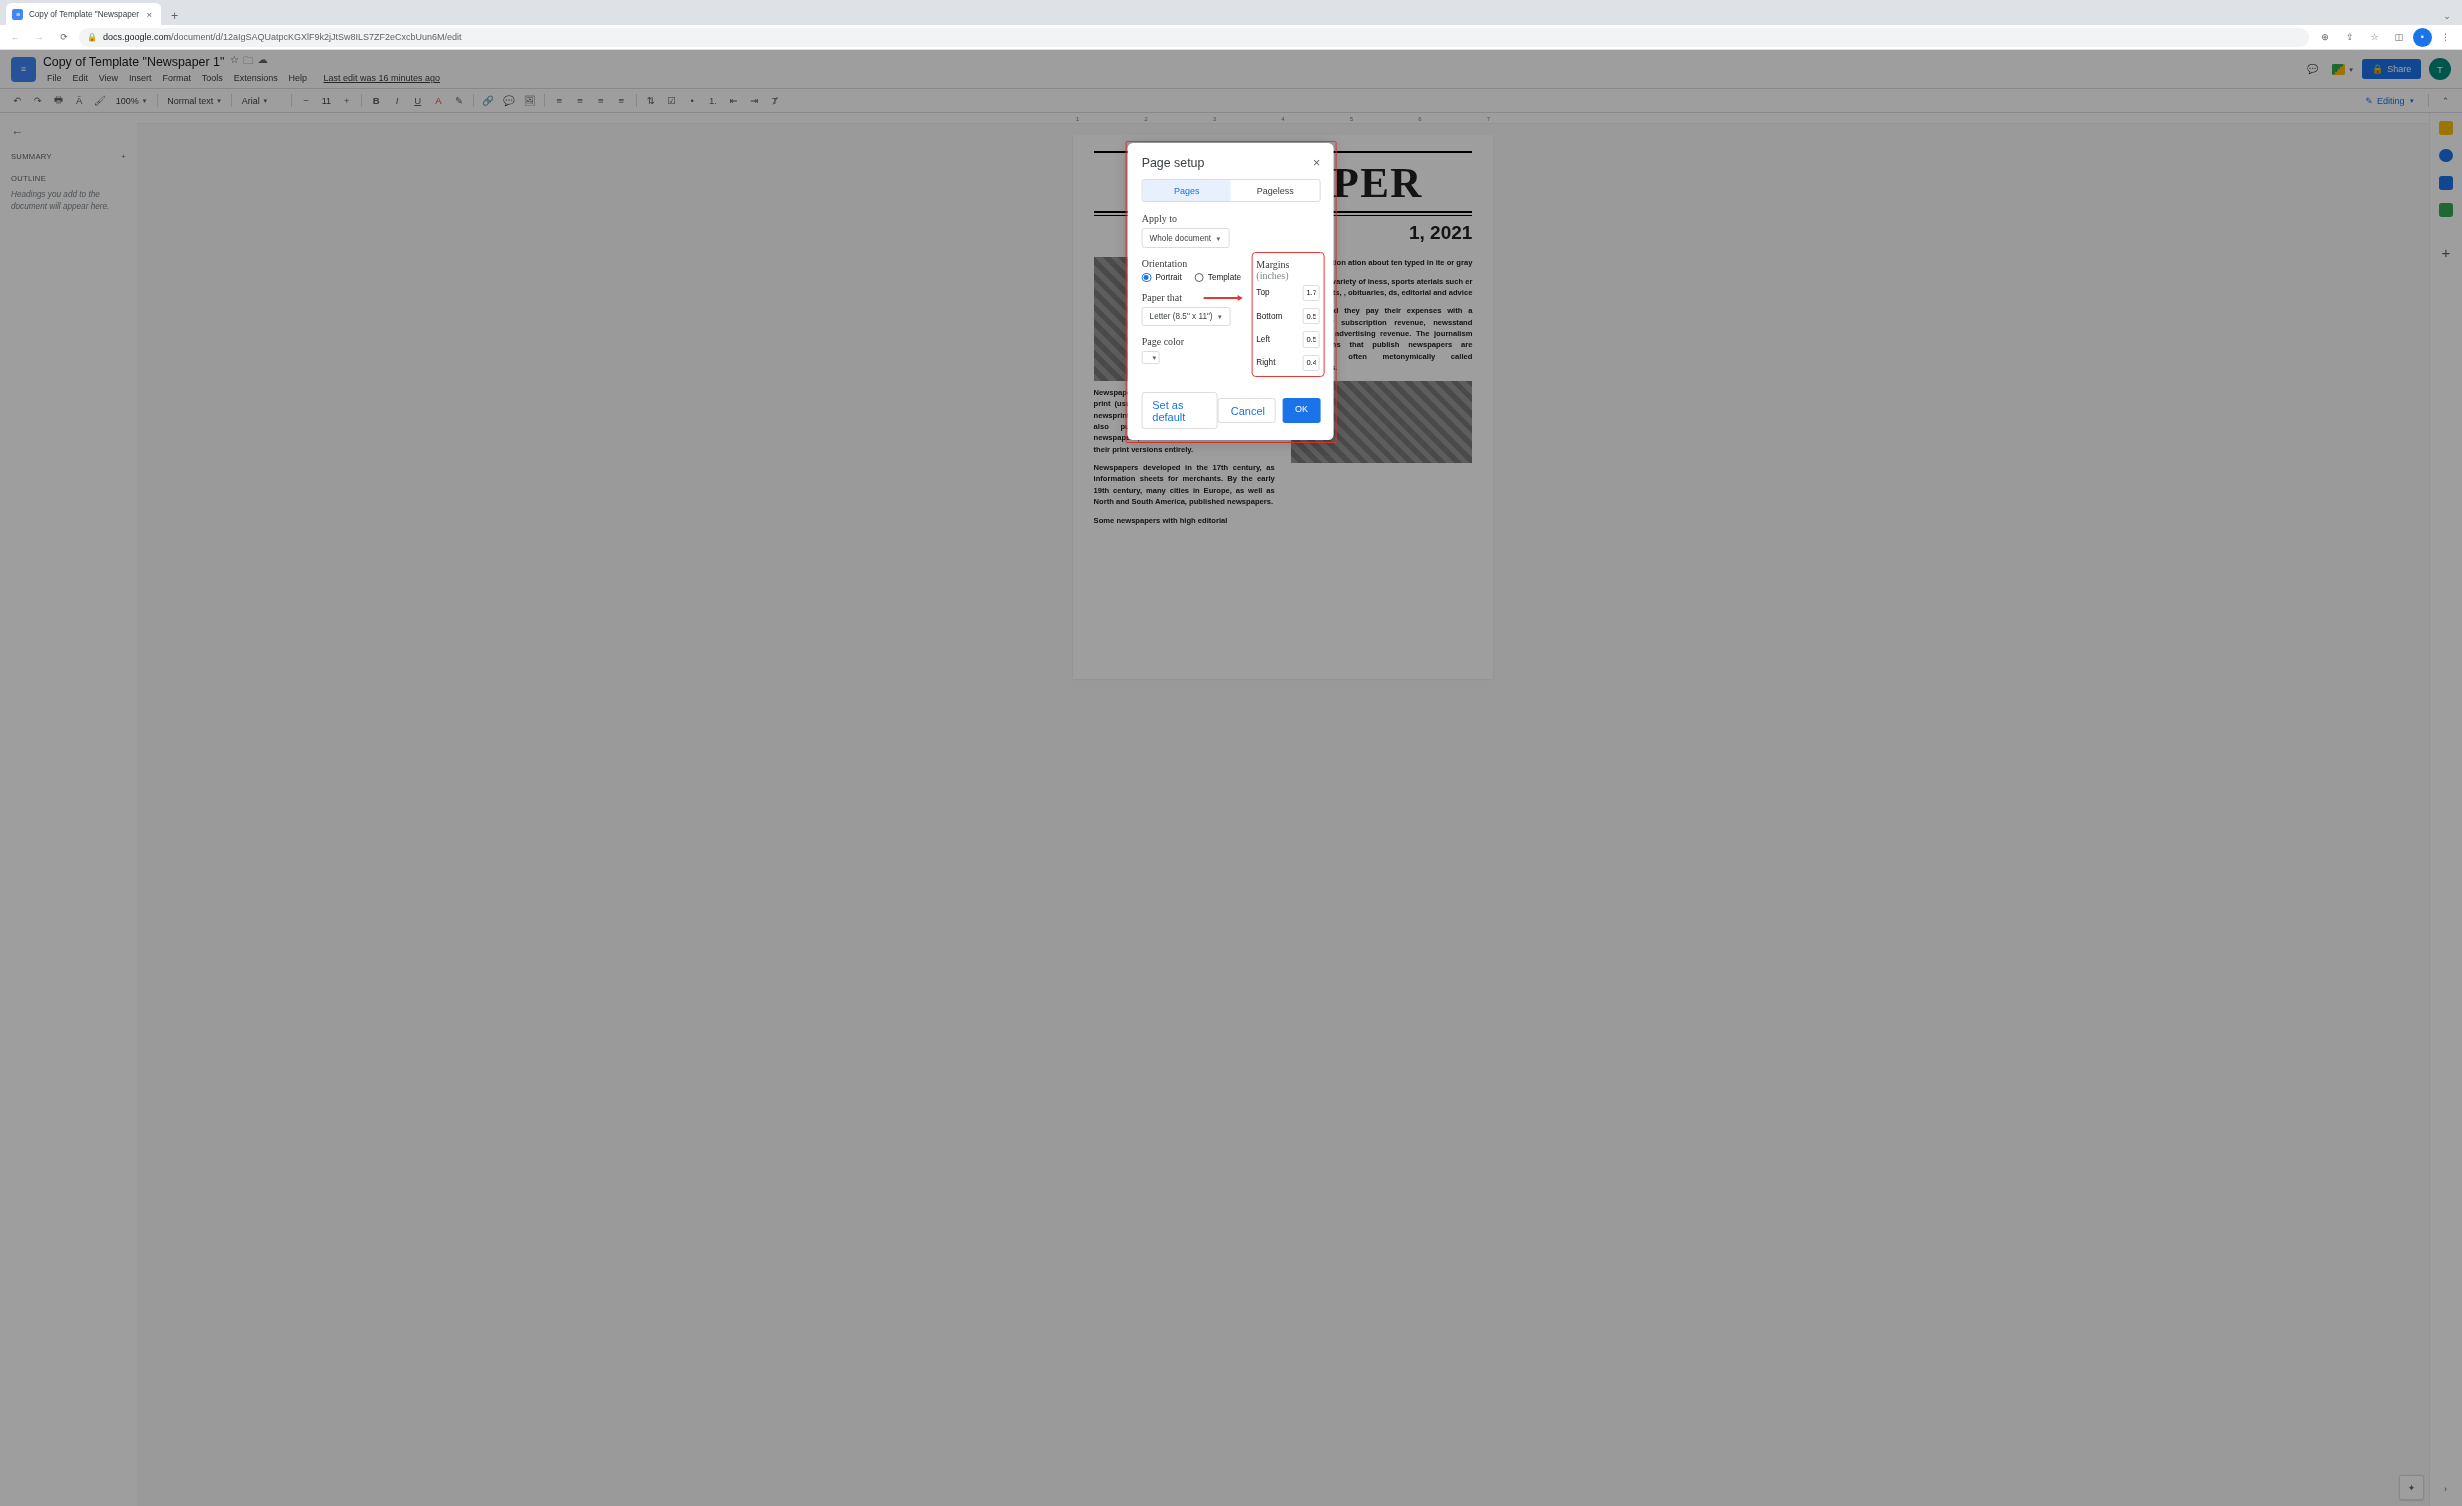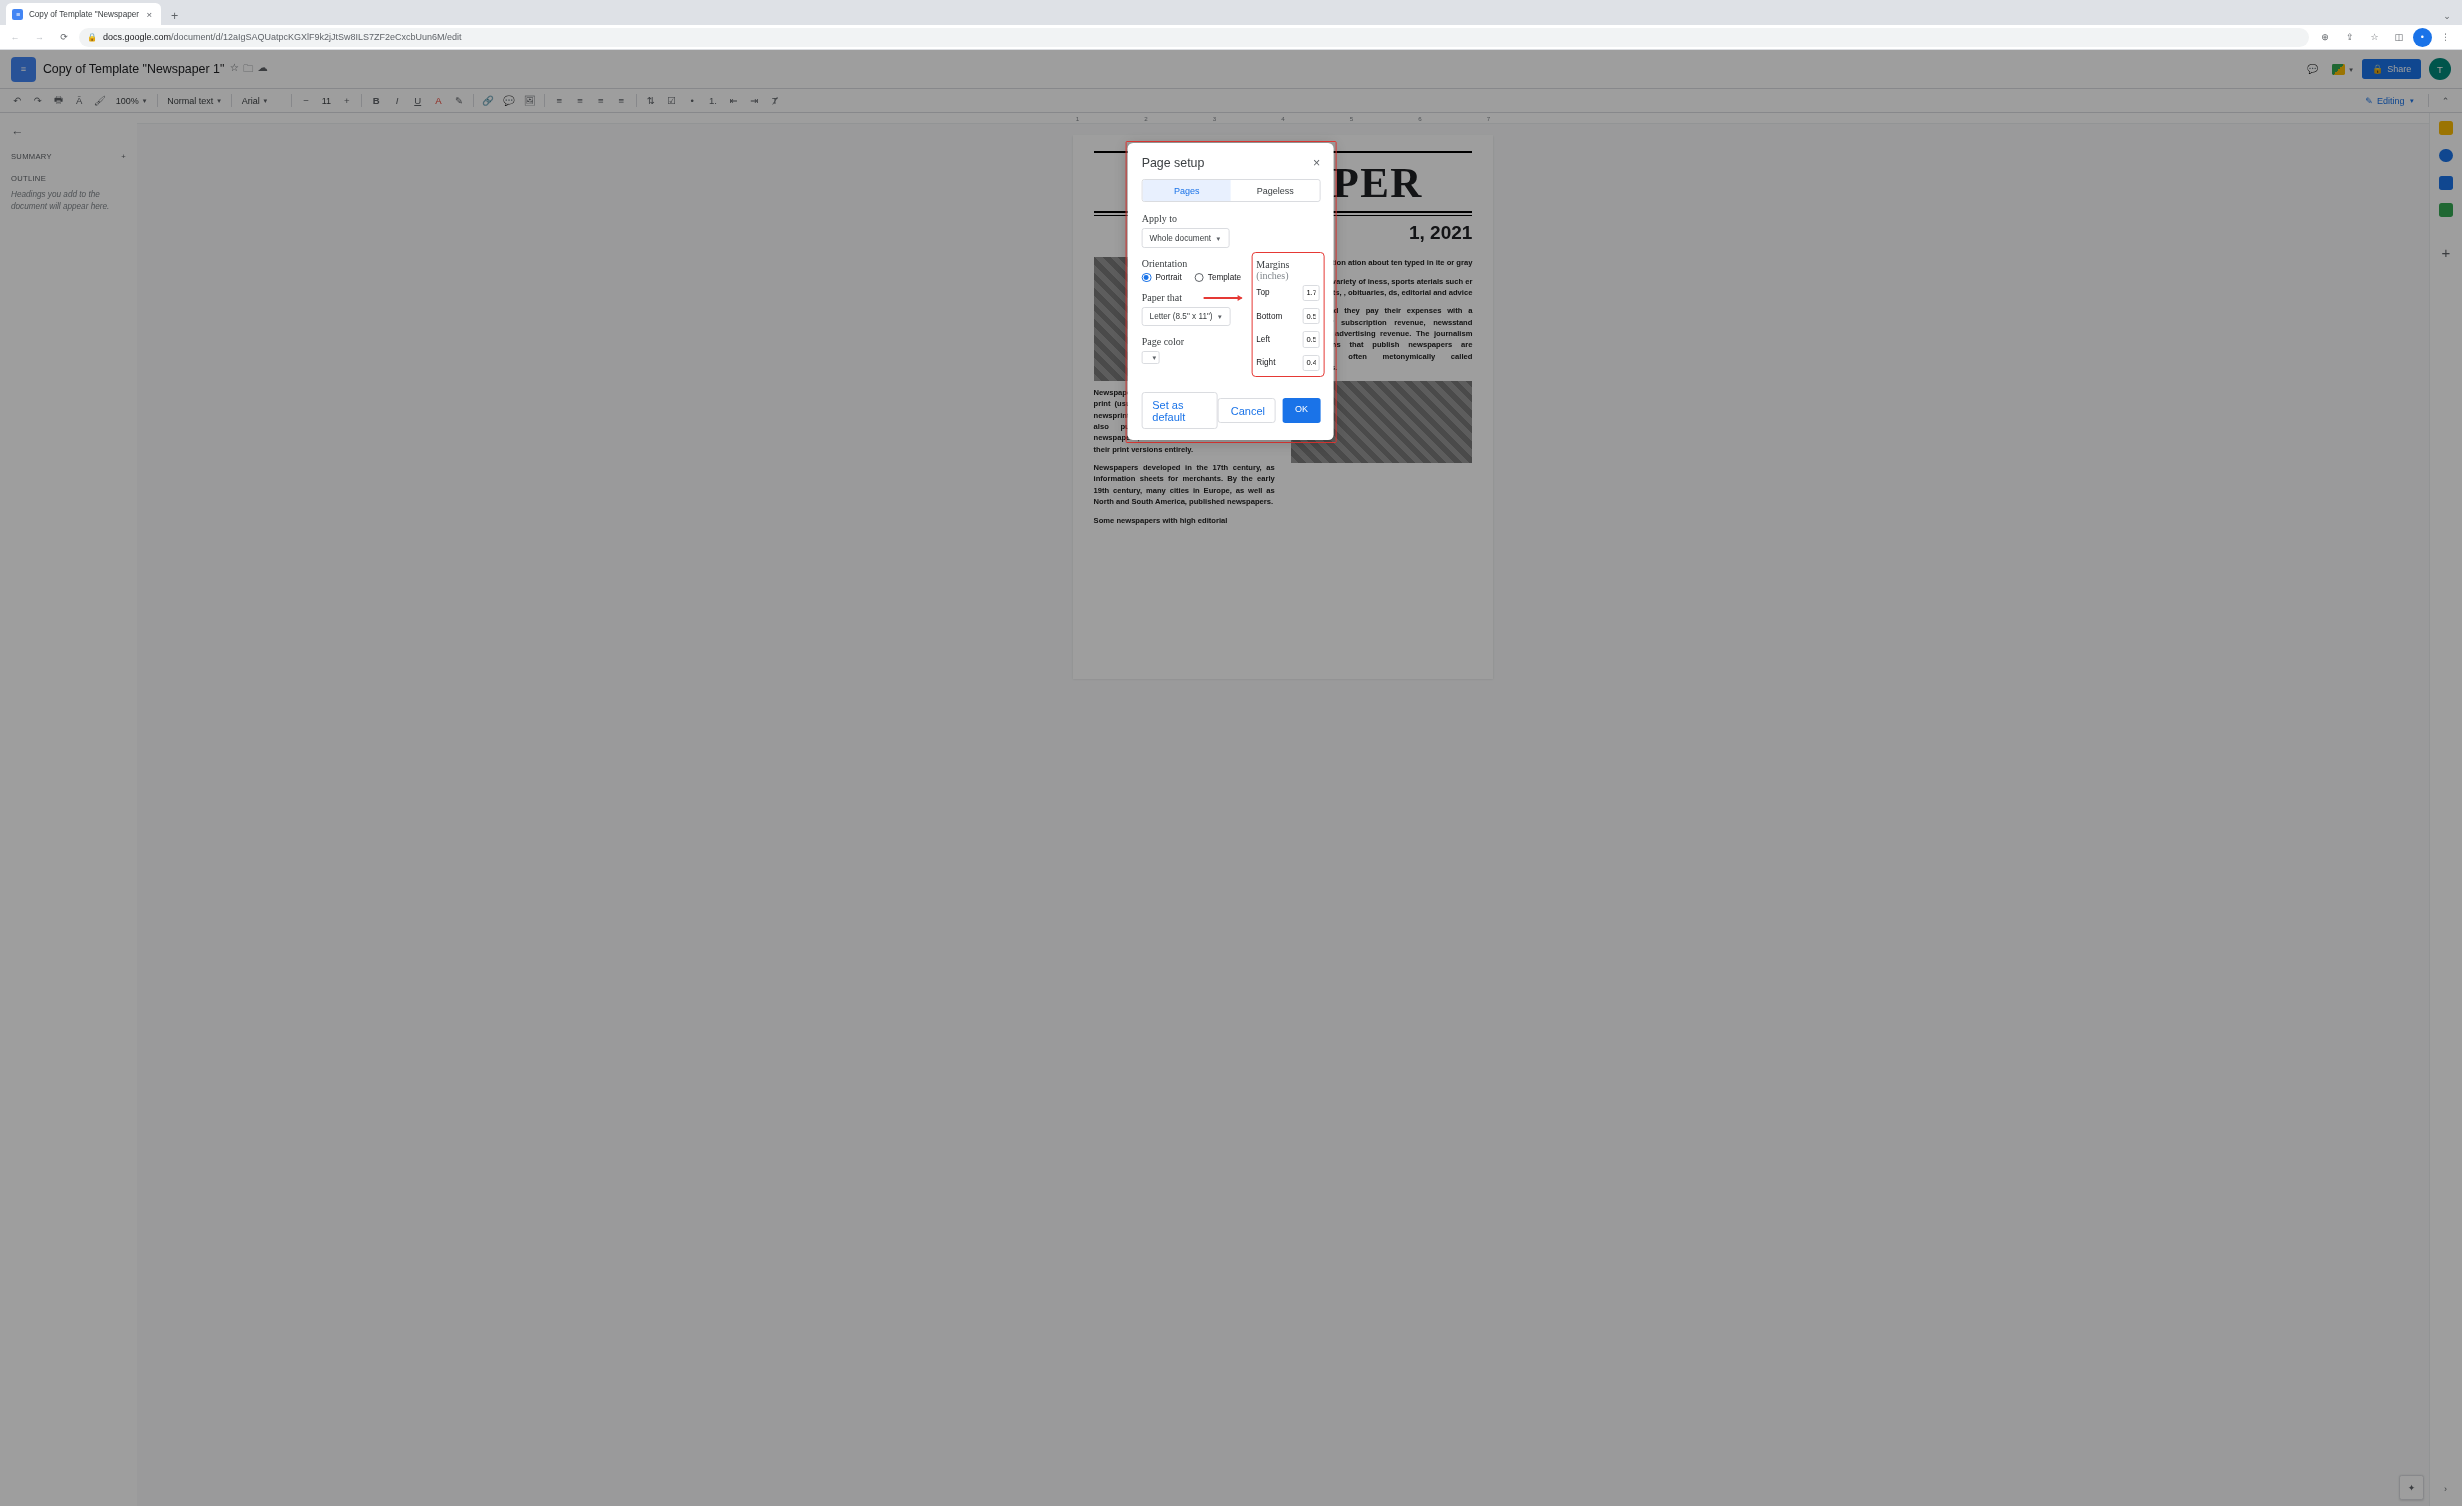--- a/index.html
+++ b/index.html
@@ -159,20 +159,31 @@
     <div class="docs-logo">≡</div>
     <div class="doc-meta">
       <div class="doc-title-row">
         <span class="doc-title">Copy of Template "Newspaper 1"</span>
         <span class="doc-title-icons">
           <span>☆</span>
           <span>🗀</span>
           <span>☁</span>
         </span>
       </div>
+      <div class="menu-row">
+        <span class="mi">File</span>
+        <span class="mi">Edit</span>
+        <span class="mi">View</span>
+        <span class="mi">Insert</span>
+        <span class="mi">Format</span>
+        <span class="mi">Tools</span>
+        <span class="mi">Extensions</span>
+        <span class="mi">Help</span>
+        <span class="mi last-edit">Last edit was 16 minutes ago</span>
+      </div>
     </div>
     <div class="header-right">
       <div class="hdr-ic">💬</div>
       <div class="hdr-ic meet-btn">
           <span class="meet-box"></span>
           <span style="font-size:6.2px;">▼</span>
         </div>
       <div class="share-btn">
           <span>🔒</span>
           <span>Share</span>

